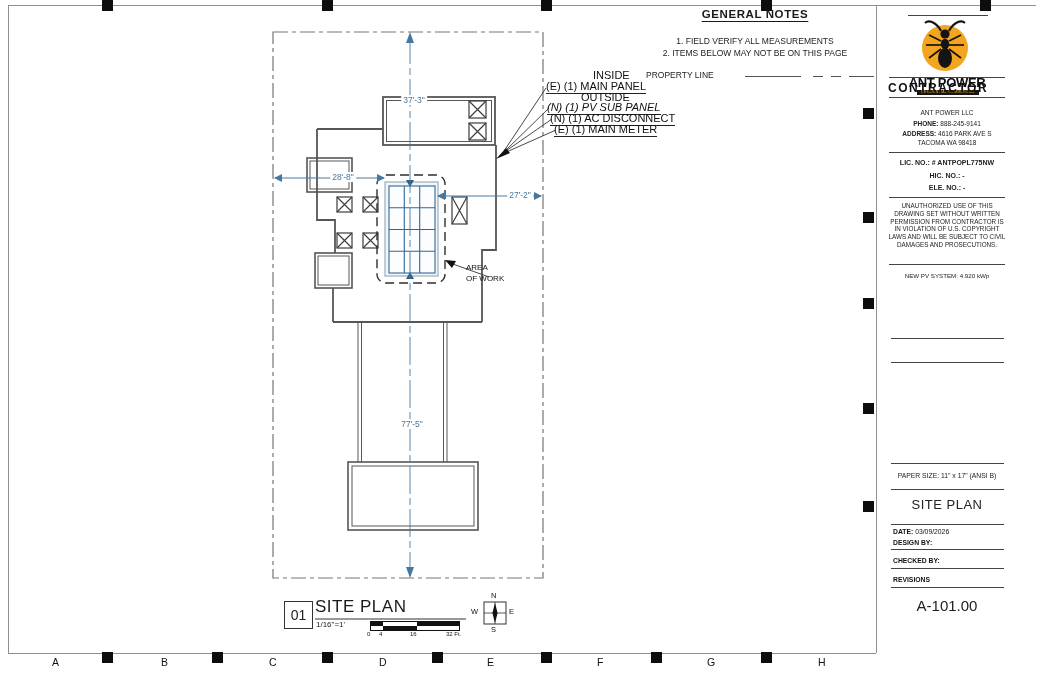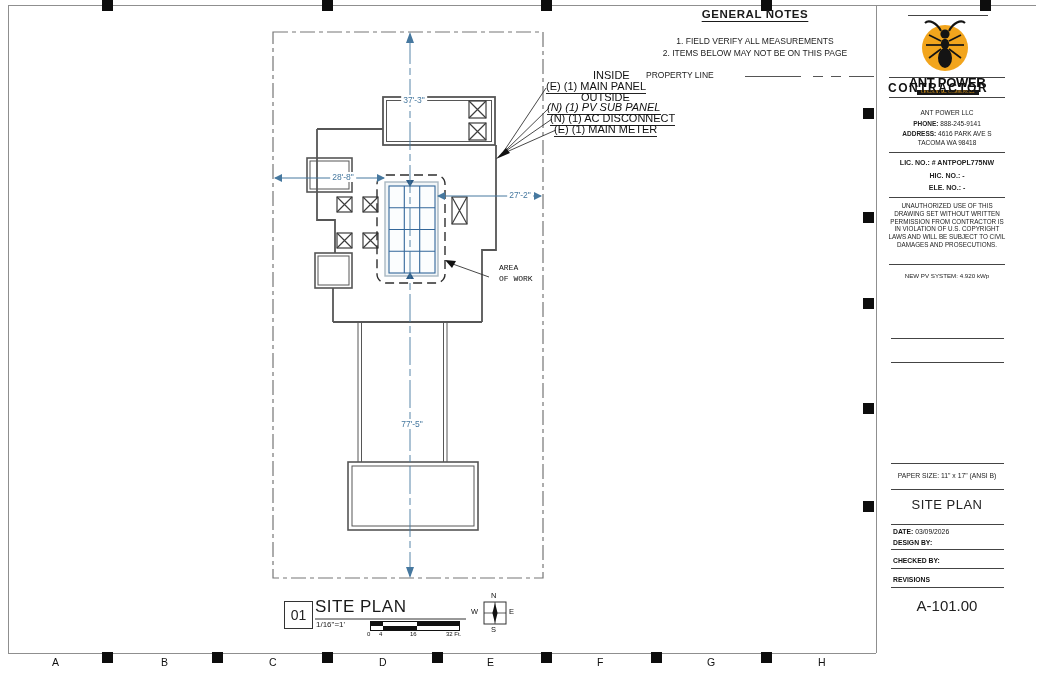--- a/index.html
+++ b/index.html
@@ -206,21 +206,21 @@
   <div class="dim" style="left:520px;top:190px;">27'-2"</div>
   <div class="dim" style="left:412px;top:419px;">77'-5"</div>
 
   <div class="eq" style="left:593px;top:69px;">INSIDE</div>
   <div class="eq u" style="left:546px;top:80px;">(E) (1) MAIN PANEL</div>
   <div class="eq" style="left:581px;top:91px;">OUTSIDE</div>
   <div class="eq u" style="left:547px;top:101px;font-style:italic;">(N) (1) PV SUB PANEL</div>
   <div class="eq u" style="left:550px;top:112px;text-align:center;">(N) (1) AC DISCONNECT</div>
   <div class="eq u" style="left:554px;top:123px;">(E) (1) MAIN METER</div>
 
-  <div class="aow" style="left:499px;top:263px;font-family:Liberation Mono, monospace;">
+  <div class="aow" style="left:466px;top:263px;">
     <div>AREA</div>
     <div>OF WORK</div>
   </div>
 
   <div class="tb-num">01</div>
   <div class="tb-title">SITE PLAN</div>
   <div class="tb-scale">1/16"=1'</div>
 
   <div class="scalebar">
     <div style="left:0;top:0;width:12px;height:4px;"></div>

